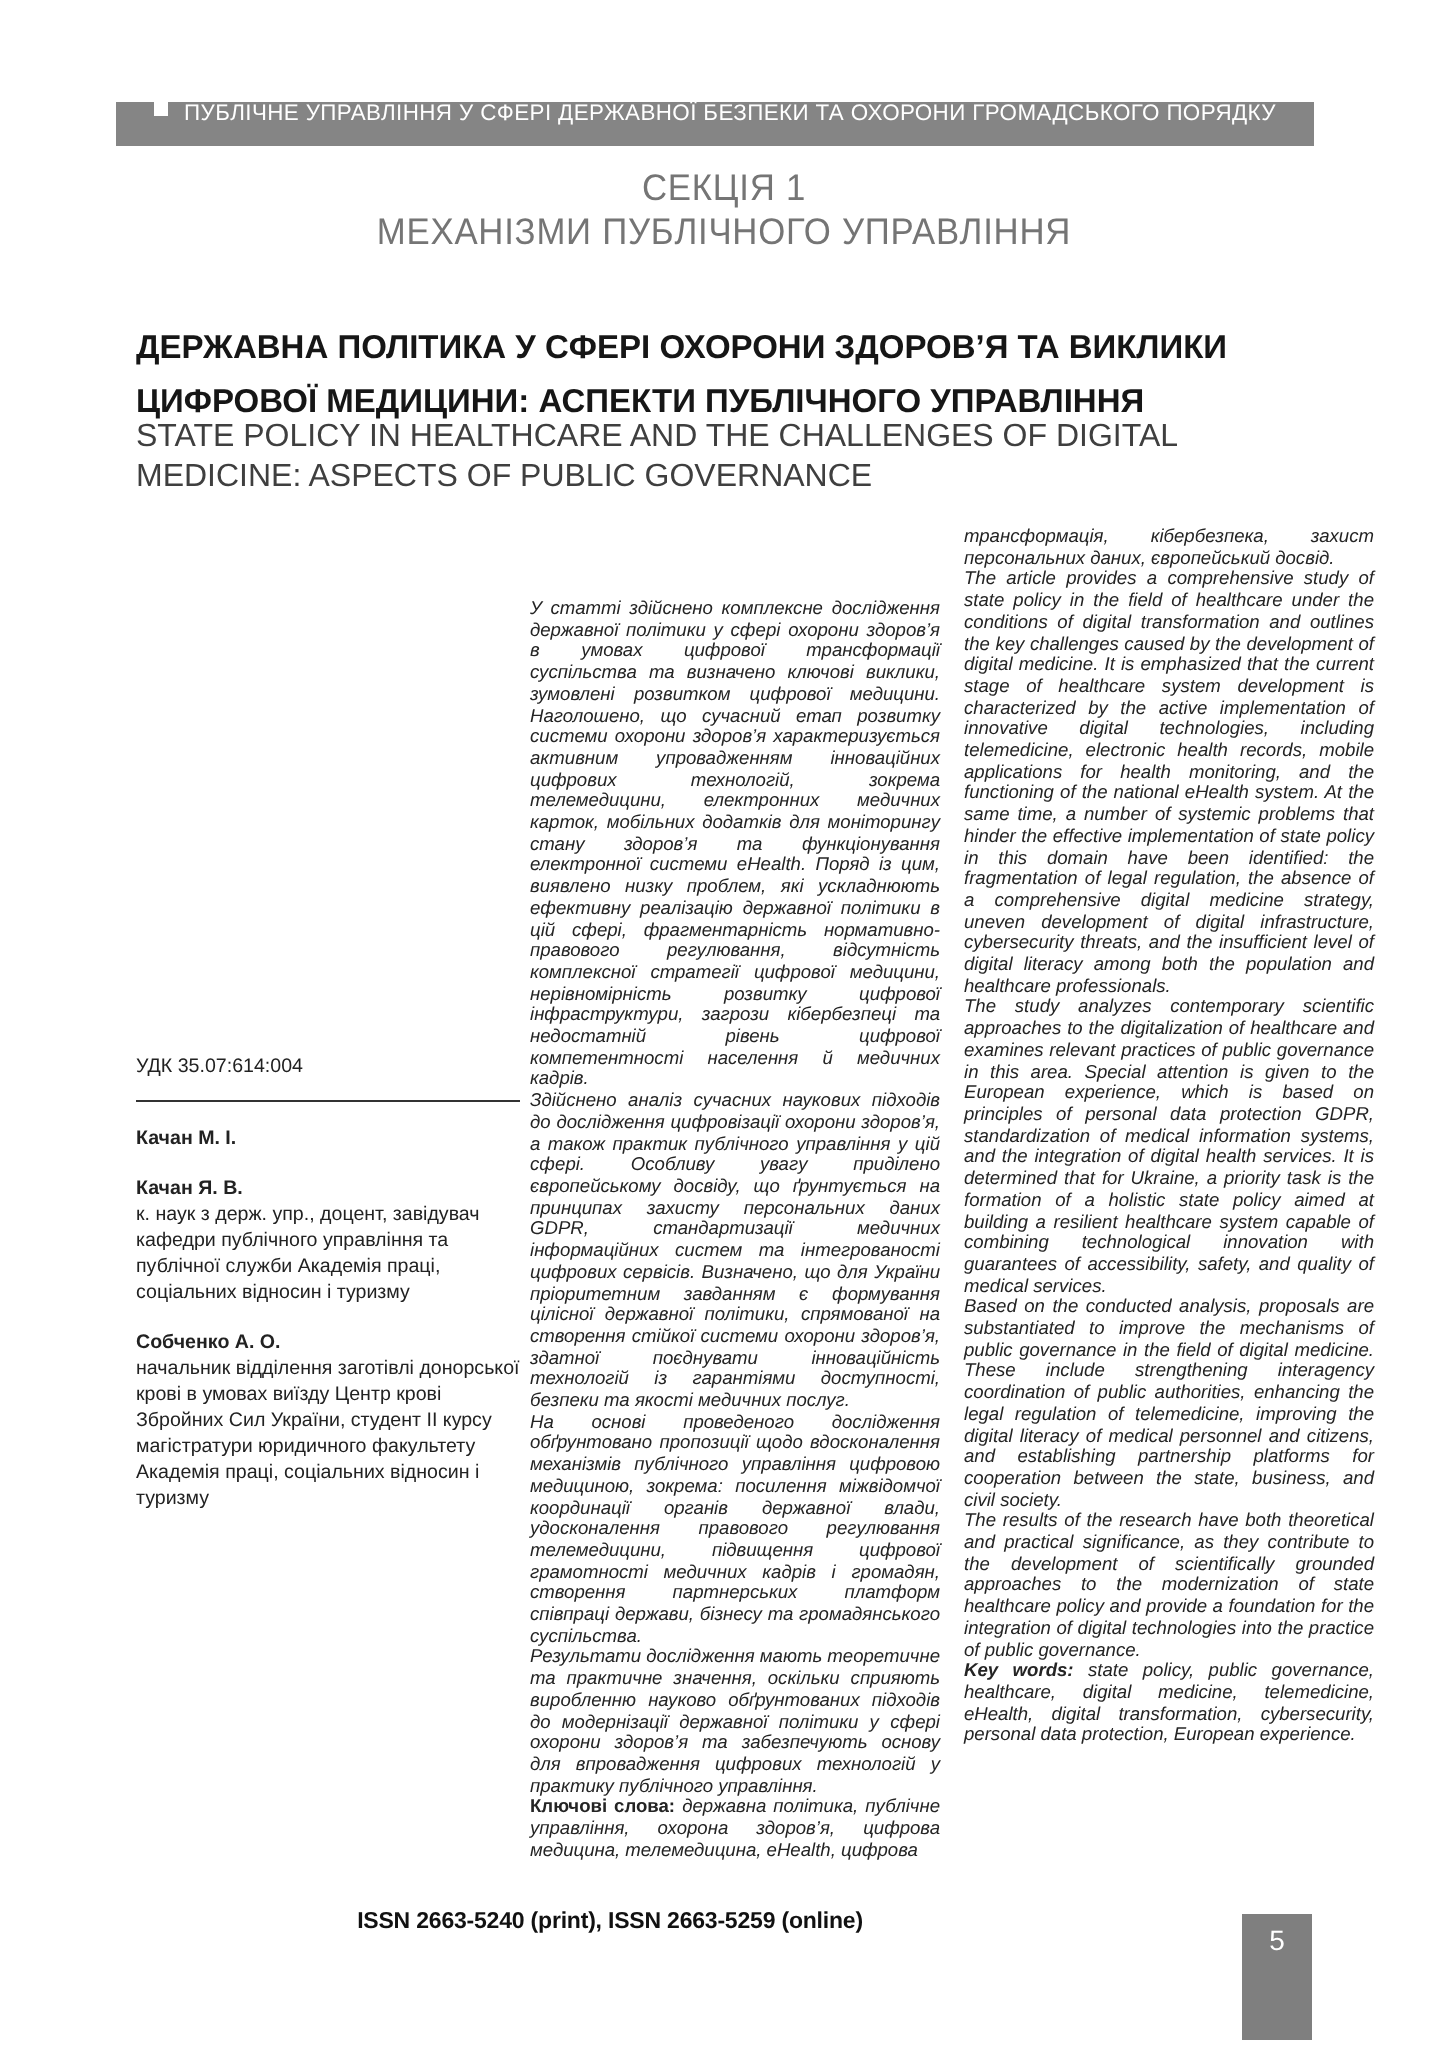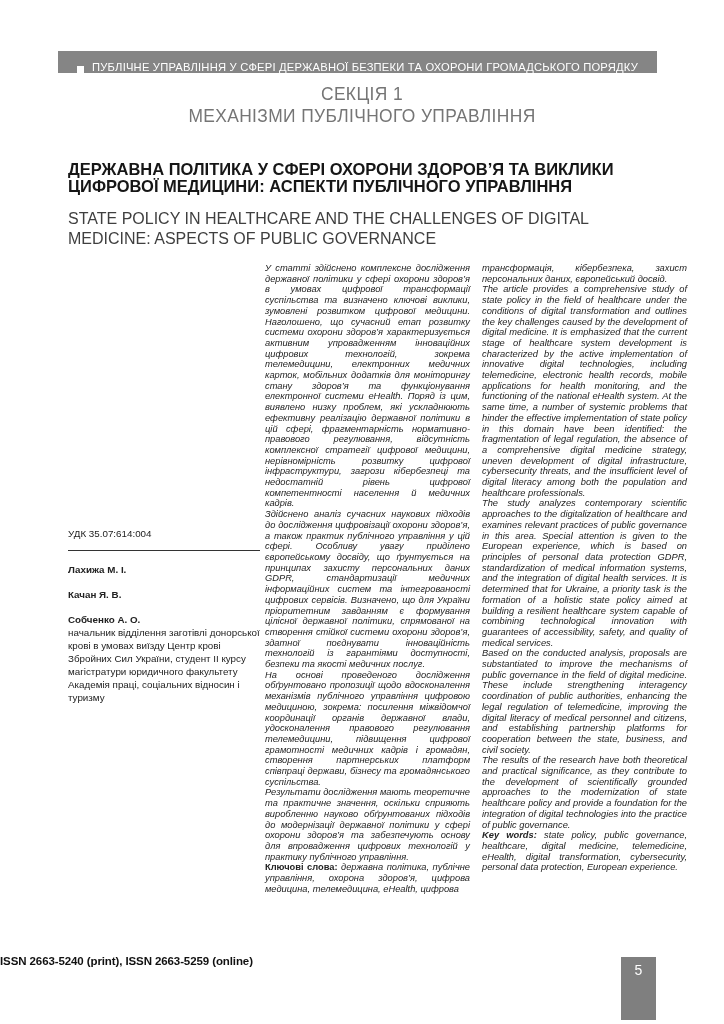--- a/index.html
+++ b/index.html
@@ -4,35 +4,35 @@
 <style>
   html,body { margin:0; padding:0; }
   body {
     width:724px; height:1024px; background:#ffffff; position:relative;
     font-family:"Liberation Sans", sans-serif; color:#1c1c1c;
     -webkit-font-smoothing:antialiased; overflow:hidden;
   }
   .header-bar {
     position:absolute; left:58px; top:51px; width:599px; height:22px;
     background:#858585; color:#ffffff;
-    display:flex; align-items:flex-end; justify-content:center;
+    display:flex; align-items:flex-start; justify-content:center;
     font-size:11.2px; letter-spacing:0.2px; white-space:nowrap;
   }
   .header-square {
     width:7px; height:7px; background:#ffffff; display:inline-block;
     margin-right:8px; flex:0 0 auto;
   }
   .section-head {
     position:absolute; left:0; top:83px; width:724px; text-align:center;
     color:#757575; font-size:18.5px; line-height:21.5px; letter-spacing:0.4px;
     transform:scaleX(0.94);
   }
   .title-uk {
     position:absolute; left:68px; top:161px; width:575px;
-    font-weight:bold; font-size:16.5px; line-height:17px; color:#161616;
+    font-weight:bold; font-size:16.5px; line-height:27px; color:#161616;
   }
   .title-en {
     position:absolute; left:68px; top:209px; width:575px;
     font-weight:normal; font-size:16px; line-height:19.5px; color:#3f3f3f;
   }
   .meta-col {
     position:absolute; left:68px; top:527px; width:192px;
     font-size:9.8px; line-height:13px; color:#222222;
     overflow-wrap:break-word;
   }
@@ -40,28 +40,28 @@
   .meta-divider {
     border:none; border-top:1px solid #333333; margin:10px 0 0 0; width:192px;
   }
   .author-block { margin-top:12px; }
   .author-name { font-weight:bold; margin:0 0 1px 0; }
   .col {
     position:absolute; top:263px; width:205px;
     font-size:9.3px; line-height:10.7px; text-align:justify;
     font-style:italic; color:#242424;
   }
-  .col-mid   { left:265px; }
+  .col-mid   { left:265px;margin-top:36px; }
   .col-right { left:482px; }
   .col p { margin:0; }
   .cont-par { margin-bottom:10.7px; }
   .kw-label-uk { font-weight:bold; font-style:normal; }
   .kw-label-en { font-weight:bold; }
   .footer-issn {
-    position:absolute; top:955px; left:0; width:610px; text-align:left;
+    position:absolute; top:955px; left:0; width:610px; text-align:center;
     font-weight:bold; font-size:11.5px; letter-spacing:-0.1px; color:#111111;
   }
   .page-tab {
     position:absolute; left:621px; top:957px; width:35px; height:63px;
     background:#7f7f7f; color:#ffffff; text-align:center;
     font-size:14px; line-height:14px; padding-top:6px; box-sizing:border-box;
   }
 </style>
 </head>
 <body>
@@ -77,25 +77,26 @@
 </div>
 
 <div class="title-uk">ДЕРЖАВНА ПОЛІТИКА У СФЕРІ ОХОРОНИ ЗДОРОВ’Я ТА ВИКЛИКИ ЦИФРОВОЇ МЕДИЦИНИ: АСПЕКТИ ПУБЛІЧНОГО УПРАВЛІННЯ</div>
 <div class="title-en">STATE POLICY IN HEALTHCARE AND THE CHALLENGES OF DIGITAL MEDICINE: ASPECTS OF PUBLIC GOVERNANCE</div>
 
 <div class="meta-col">
   <p>УДК 35.07:614:004</p>
   <hr class="meta-divider">
 
   <div class="author-block">
-    <p class="author-name">Лахижа М. І.</p>
+    <p class="author-name">Качан М. І.</p>
   </div>
 
   <div class="author-block">
     <p class="author-name">Качан Я. В.</p>
+    <p>к. наук з держ. упр., доцент, завідувач кафедри публічного управління та публічної служби Академія праці, соціальних відносин і туризму</p>
   </div>
 
   <div class="author-block">
     <p class="author-name">Собченко А. О.</p>
     <p>начальник відділення заготівлі донорської крові в умовах виїзду Центр крові Збройних Сил України, студент II курсу магістратури юридичного факультету Академія праці, соціальних відносин і туризму</p>
   </div>
 </div>
 
 <div class="col col-mid" lang="uk">
   <p>У статті здійснено комплексне дослідження державної політики у сфері охорони здоров’я в умовах цифрової трансформації суспільства та визначено ключові виклики, зумовлені розвитком цифрової медицини. Наголошено, що сучасний етап розвитку системи охорони здоров’я характеризується активним упровадженням інноваційних цифрових технологій, зокрема телемедицини, електронних медичних карток, мобільних додатків для моніторингу стану здоров’я та функціонування електронної системи eHealth. Поряд із цим, виявлено низку проблем, які ускладнюють ефективну реалізацію державної політики в цій сфері, фрагментарність нормативно-правового регулювання, відсутність комплексної стратегії цифрової медицини, нерівномірність розвитку цифрової інфраструктури, загрози кібербезпеці та недостатній рівень цифрової компетентності населення й медичних кадрів.</p>

